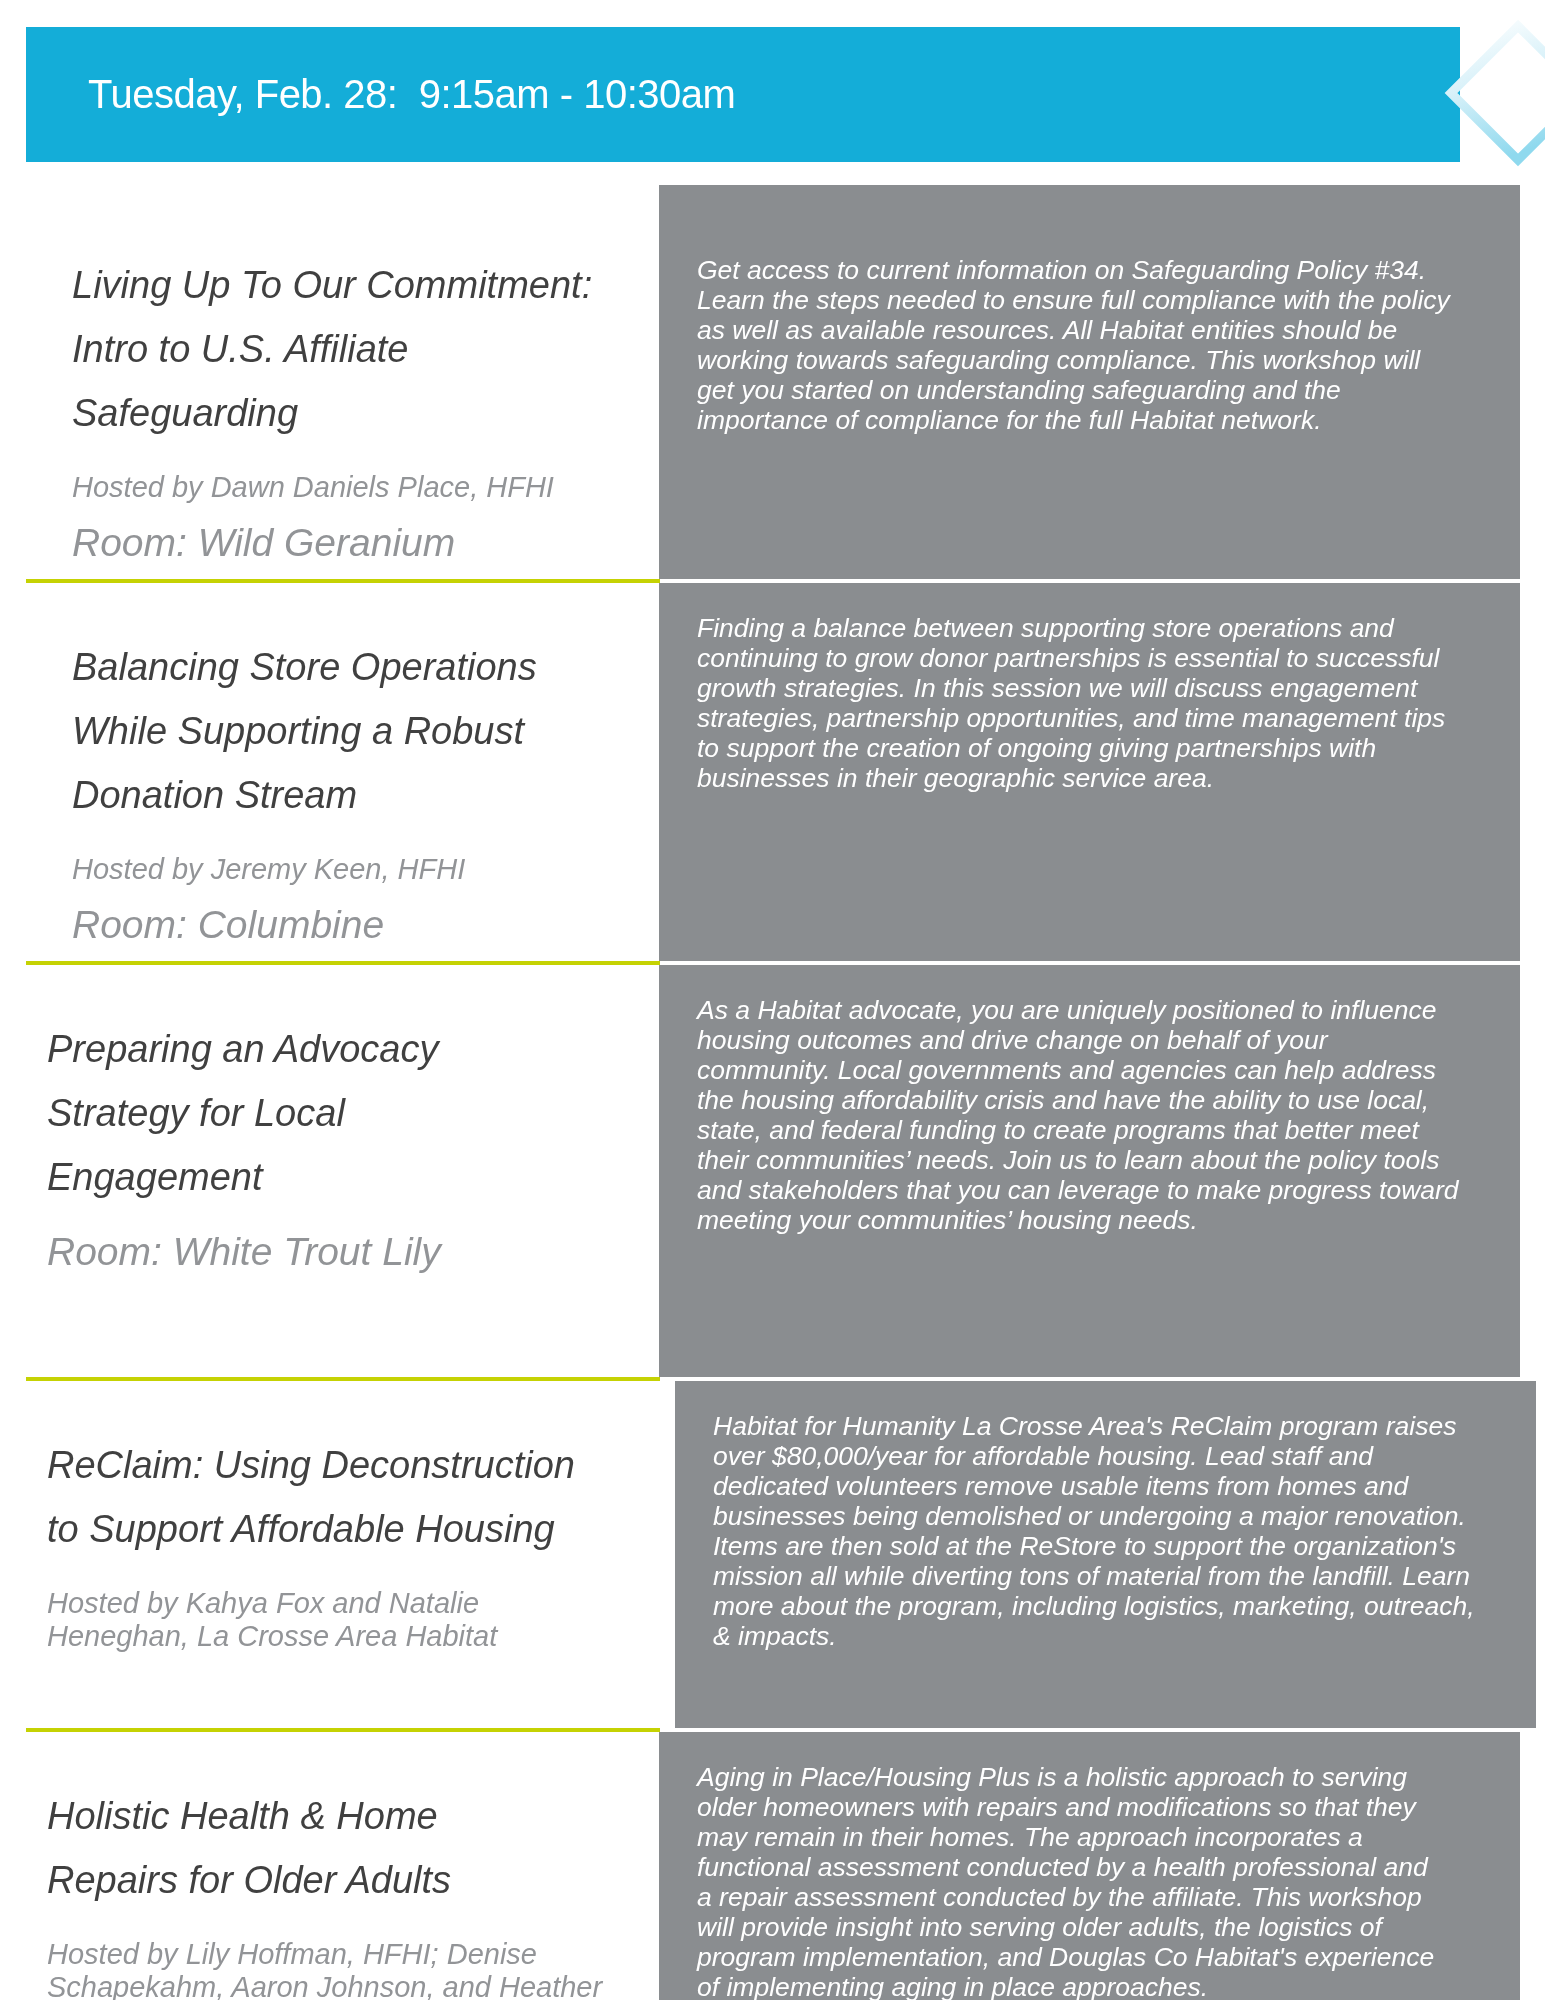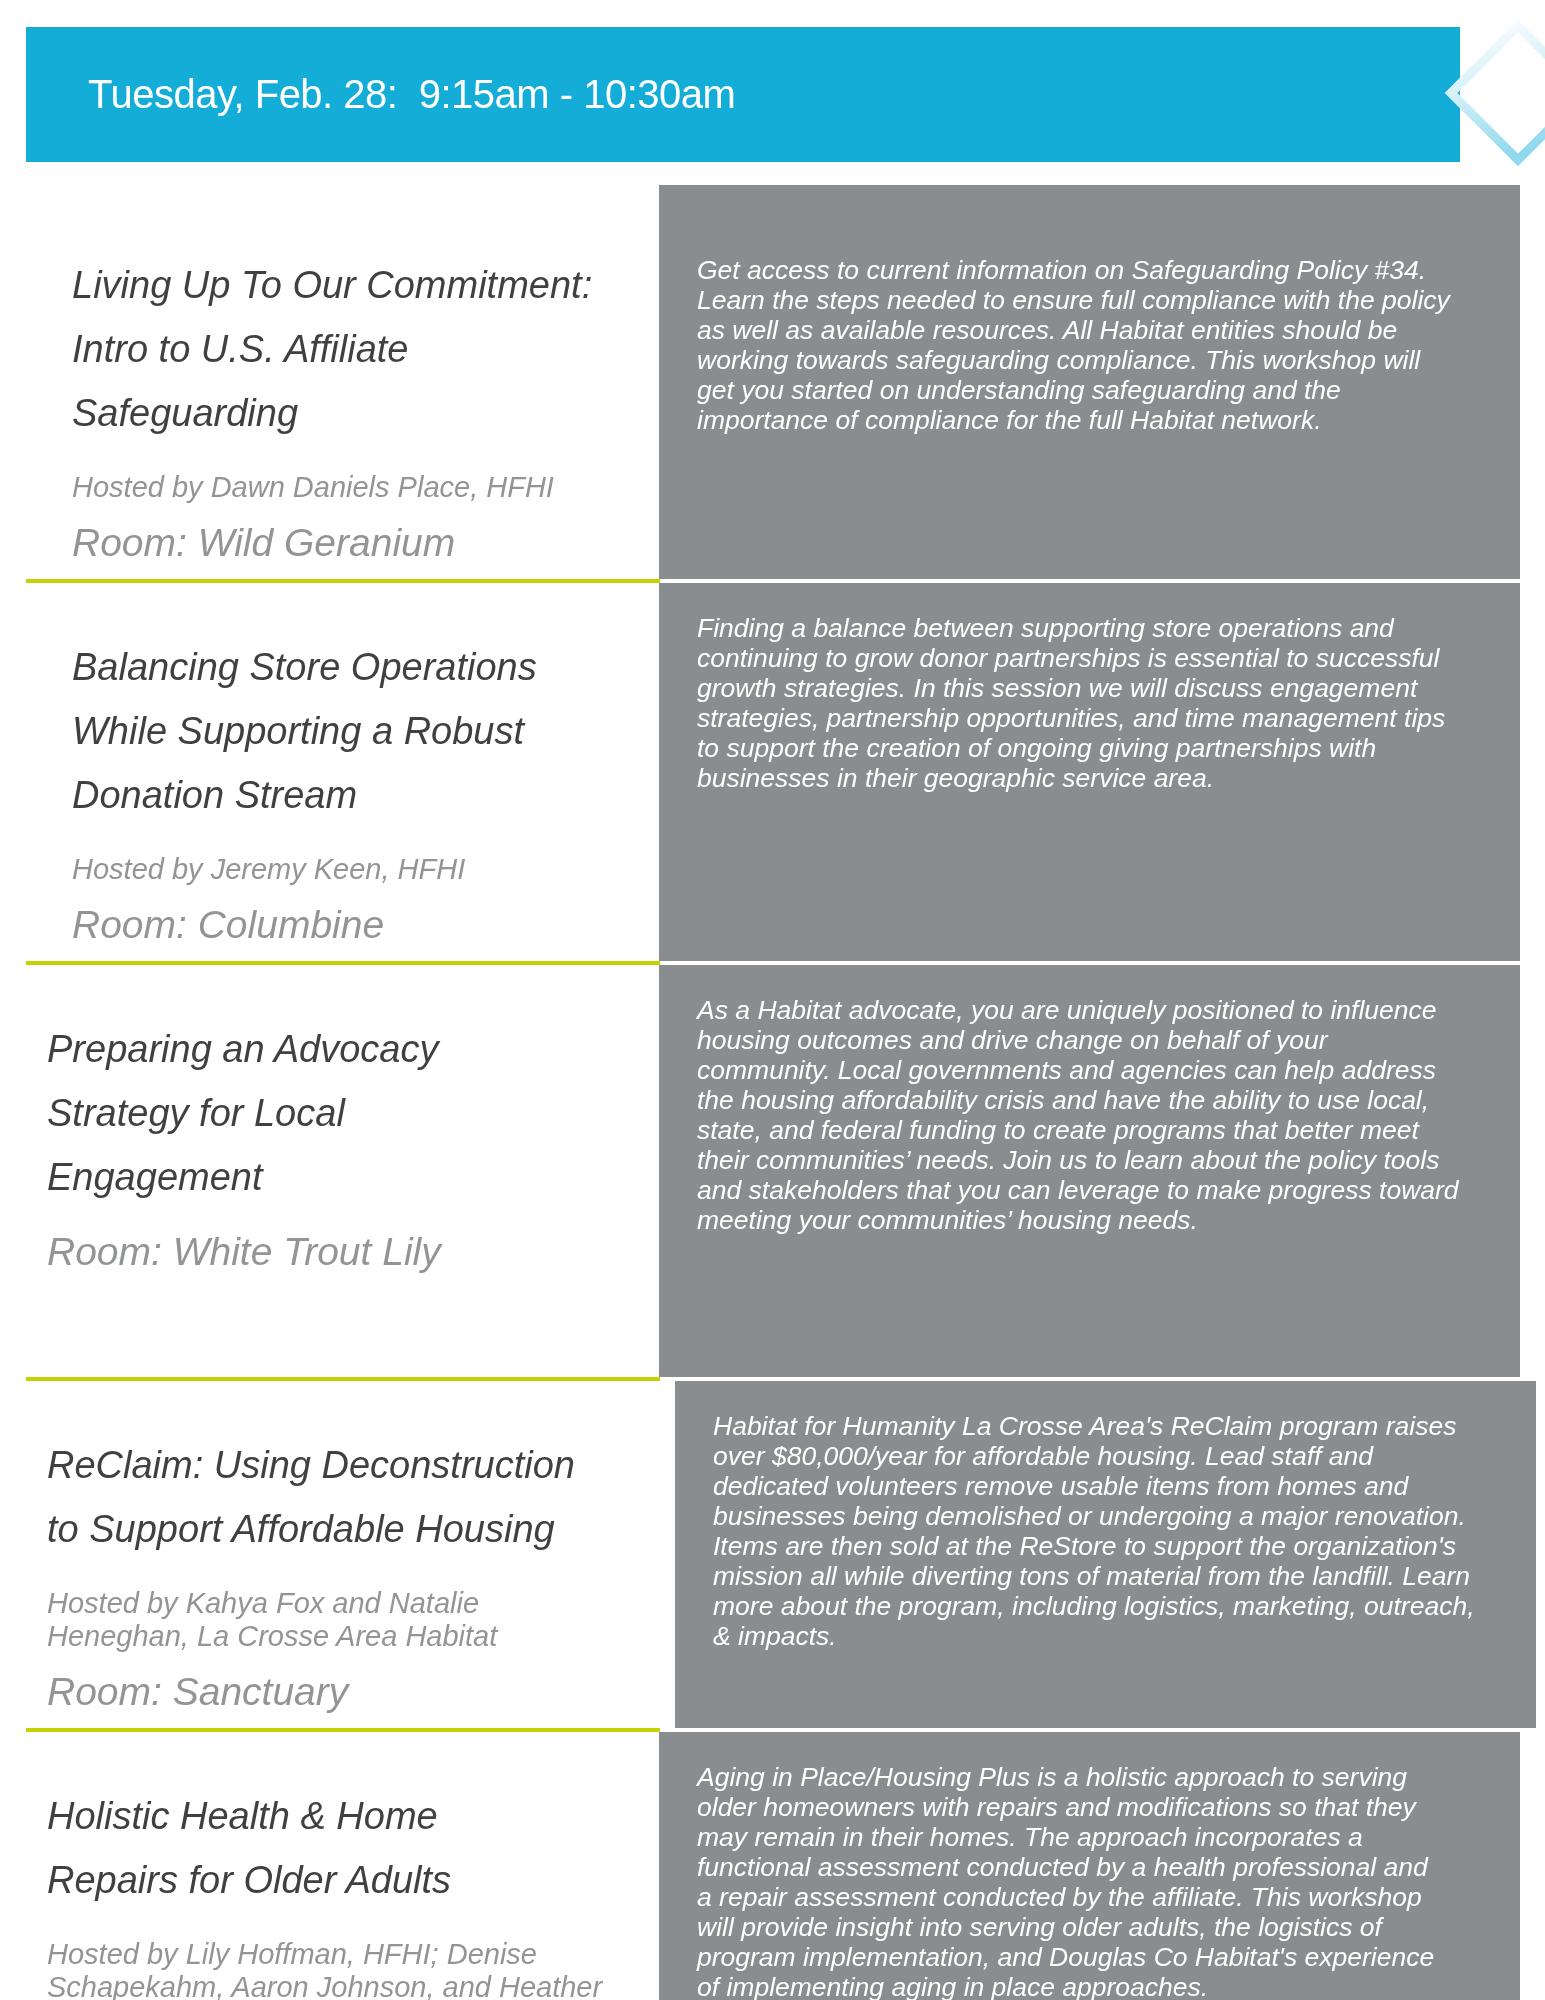--- a/index.html
+++ b/index.html
@@ -205,21 +205,20 @@
   <div class="row-divider">
     <span class="divider-line"></span>
   </div>
 
   <section class="session-row">
     <div class="session-info">
       <h2 class="session-title">ReClaim: Using Deconstruction
 to Support Affordable Housing</h2>
       <p class="session-host">Hosted by Kahya Fox and Natalie
 Heneghan, La Crosse Area Habitat</p>
-      <p class="session-room">Room: Sanctuary</p>
     </div>
     <div class="session-desc">
       <p>Habitat for Humanity La Crosse Area's ReClaim program raises
 over $80,000/year for affordable housing. Lead staff and
 dedicated volunteers remove usable items from homes and
 businesses being demolished or undergoing a major renovation.
 Items are then sold at the ReStore to support the organization's
 mission all while diverting tons of material from the landfill. Learn
 more about the program, including logistics, marketing, outreach,
 &amp; impacts.</p>

